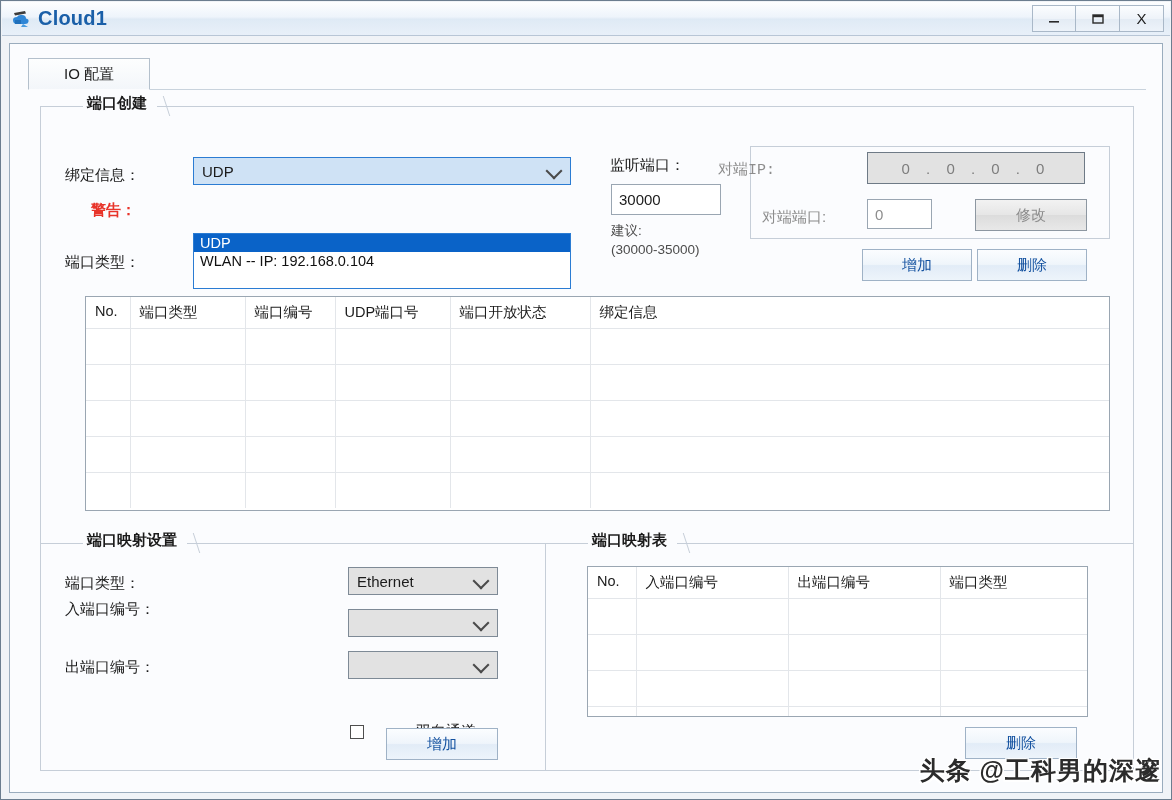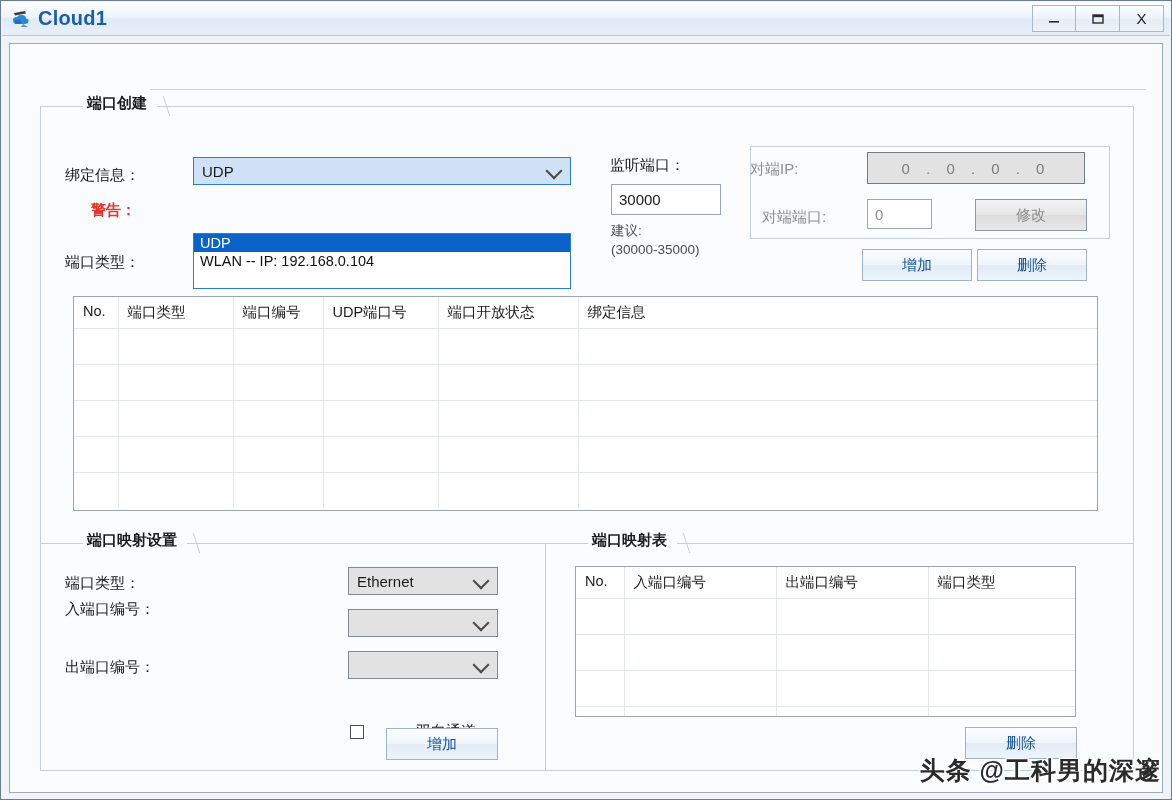--- a/index.html
+++ b/index.html
@@ -241,20 +241,21 @@
     flex: 0 0 auto;
   }
 
   
   .tablewrap {
     position: absolute;
     box-sizing: border-box;
     border: 1px solid #9aa6b2;
     background: #ffffff;
     overflow: hidden;
+    margin-left: 12px;
   }
   table.grid {
     border-collapse: collapse;
     width: 100%;
     table-layout: fixed;
   }
   table.grid th {
     font-size: 14.5px;
     font-weight: normal;
     color: #1b1b1b;
@@ -314,20 +315,21 @@
           <rect x="2" y="3" width="10" height="2.2" fill="#2a2a2a"></rect>
         </svg>
       </div>
       <div class="win-btn">X</div>
     </div>
   </div>
 
   <div id="client">
 
     <div id="tabstrip">
+      <div id="tab-io">IO 配置</div>
       <div id="tab-underline"></div>
     </div>
 
     <div class="groupbox" style="left:30px; top:62px; width:1094px; height:455px;">
       <div class="group-title">端口创建</div>
     </div>
 
     <div class="lbl" style="left:55px; top:122px;">绑定信息：</div>
 
     <div class="combo focused" style="left:183px; top:113px; width:378px; height:28px;">
@@ -356,21 +358,21 @@
 
     <div class="lbl" style="left:600px; top:112px;">监听端口：</div>
     <div class="textbox" style="left:601px; top:140px; width:110px; height:31px;">
       <span>30000</span>
     </div>
     <div class="lbl lbl-small" style="left:601px; top:178px;">建议:</div>
     <div class="lbl lbl-small" style="left:601px; top:198px;">(30000-35000)</div>
 
     <div class="groupbox" style="left:740px; top:102px; width:360px; height:93px; background:transparent;"></div>
 
-    <div class="lbl lbl-dim" style="left:740px; top:116px;">对端IP:</div>
+    <div class="lbl lbl-dim" style="left:708px; top:116px;font-family:Liberation Mono, monospace;">对端IP:</div>
     <div class="ipbox" style="left:857px; top:108px; width:218px; height:32px;">
       <span>0 . 0 . 0 . 0</span>
     </div>
 
     <div class="lbl lbl-dim" style="left:752px; top:164px;">对端端口:</div>
     <div class="textbox" style="left:857px; top:155px; width:65px; height:30px; color:#8d8d8d;">
       <span>0</span>
     </div>
     <div class="btn btn-gray" style="left:965px; top:155px; width:112px; height:32px;">修改</div>
 

